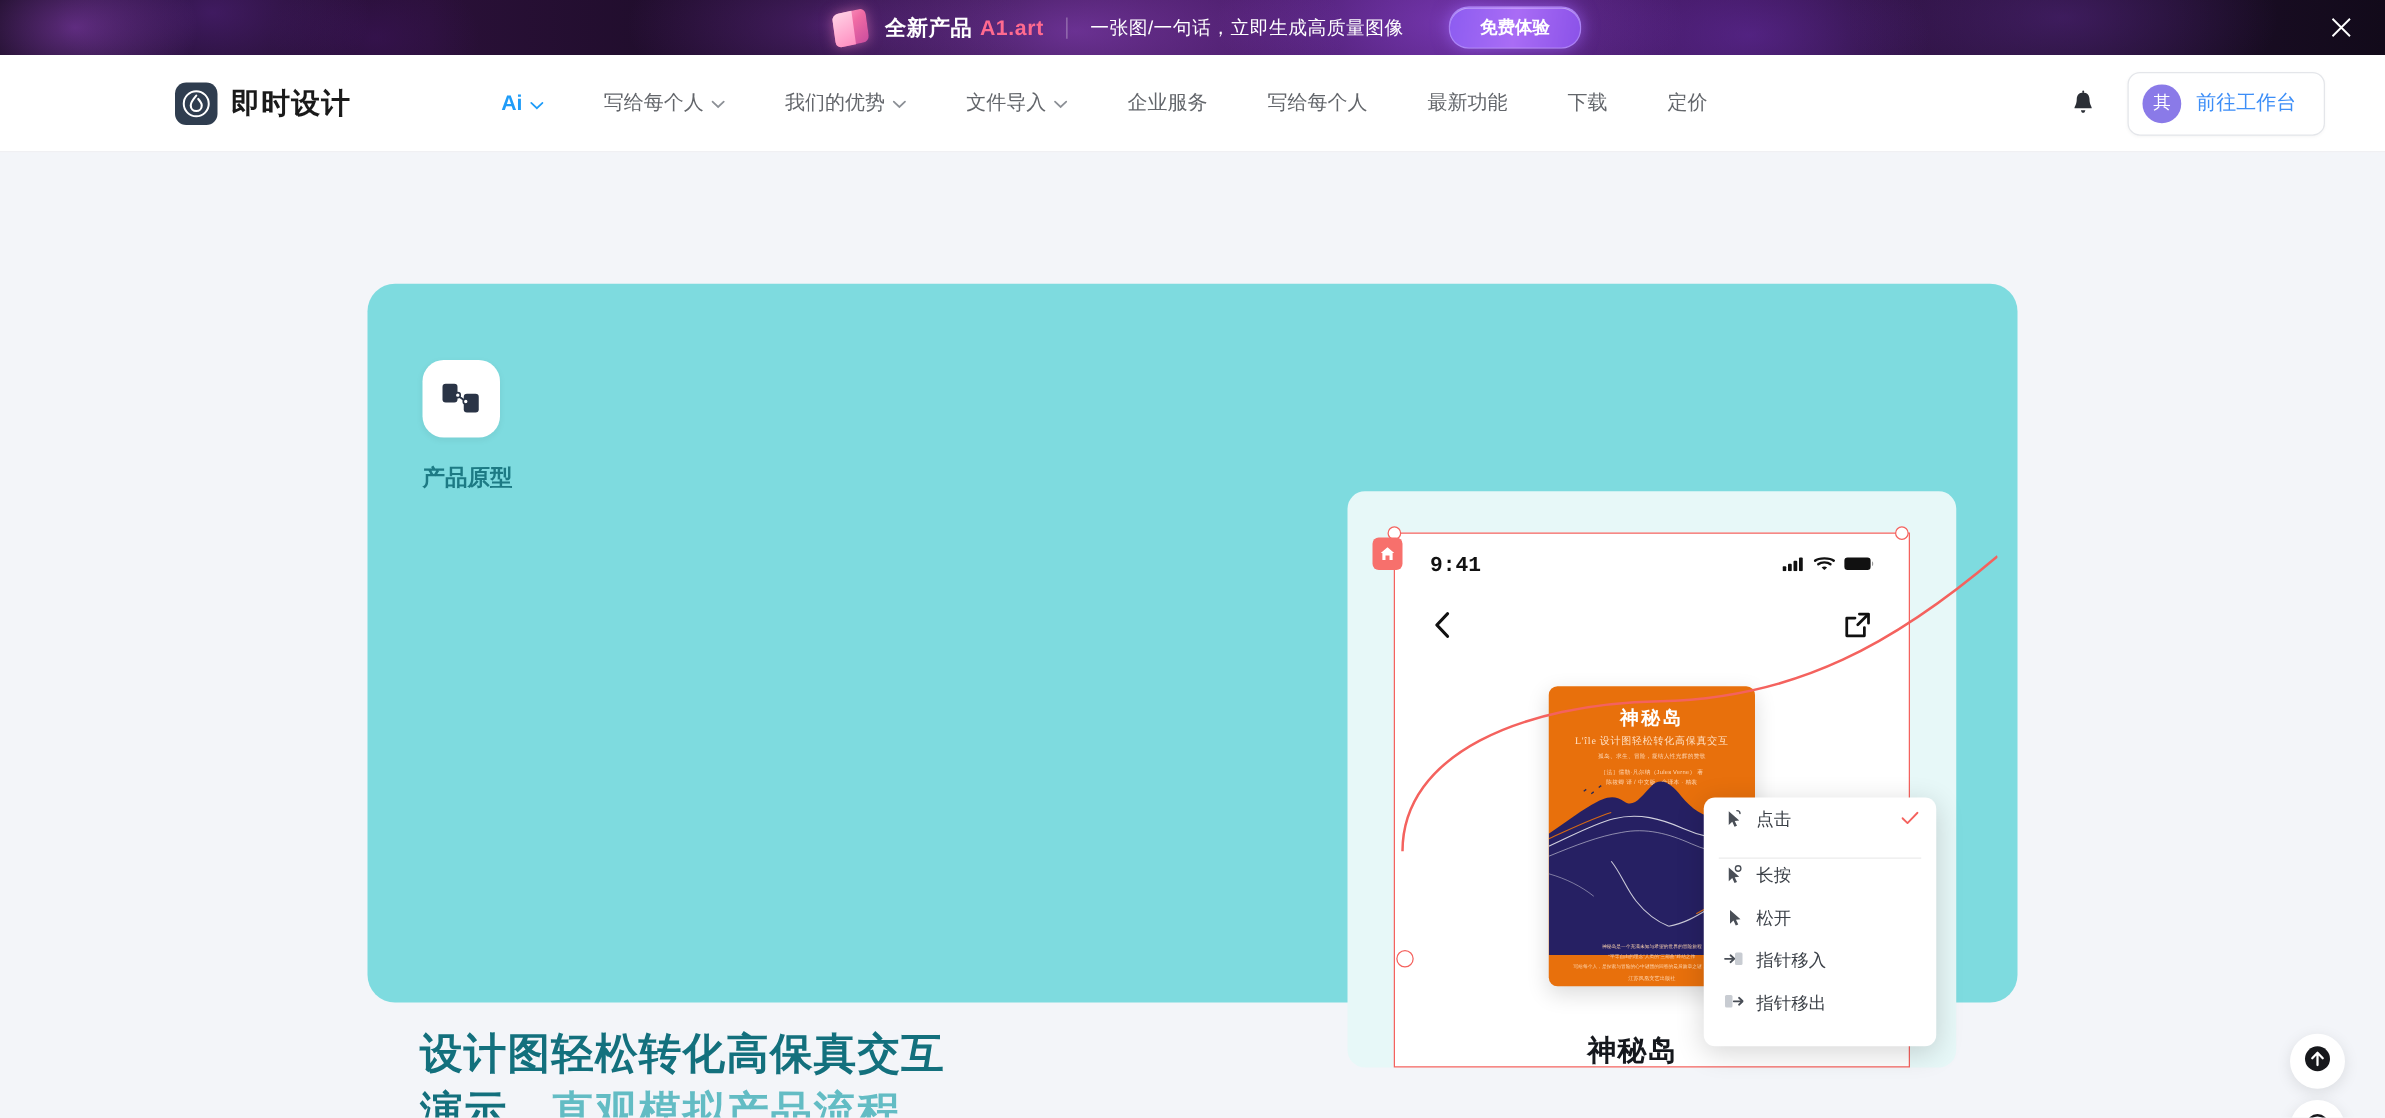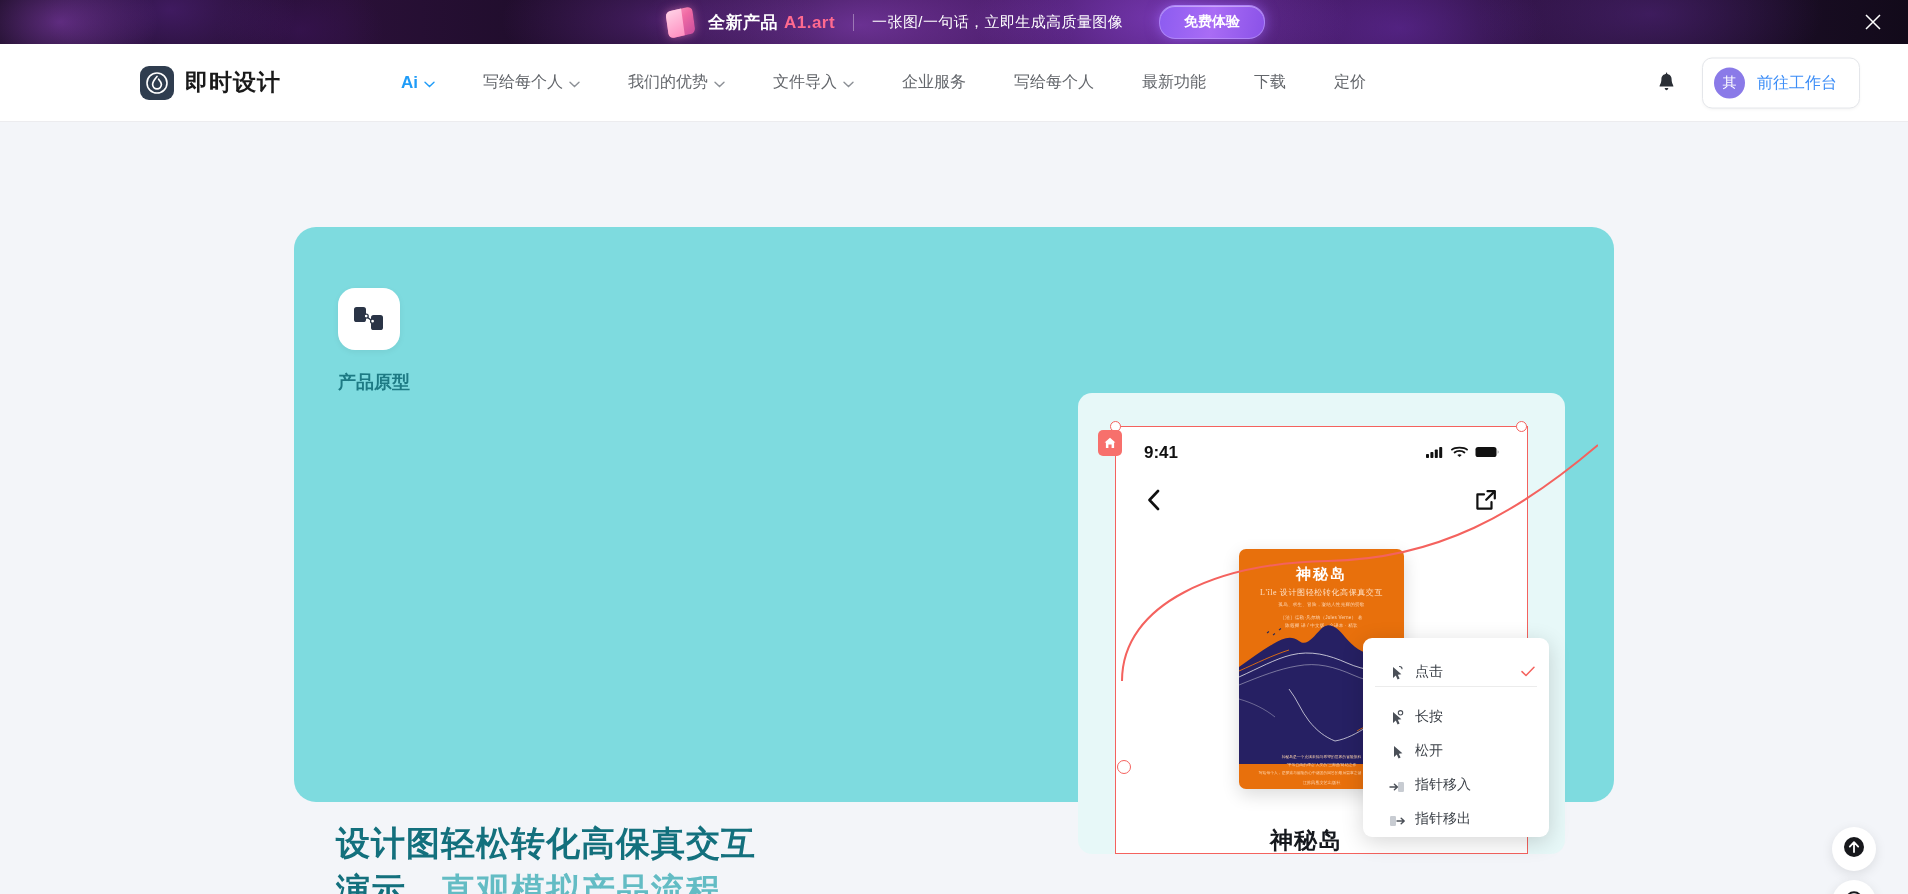--- a/index.html
+++ b/index.html
@@ -164,20 +164,21 @@
     position: absolute; left: 1115px; top: 304px;
     width: 413px; height: 428px;
     background: #ffffff;
     border: 1.6px solid #f4625e;
     overflow: hidden;
   }
   .phone-status {
     position: absolute; left: 0; top: 0; width: 100%; height: 52px;
     display: flex; align-items: center; justify-content: space-between;
     padding: 0 28px;
+    font-family: Liberation Mono, monospace;
   }
   .status-time { font-size: 17px; font-weight: bold; color: #111; }
   .status-icons { display: flex; align-items: center; gap: 7px; }
 
   .phone-navrow {
     position: absolute; left: 0; top: 52px; width: 100%; height: 46px;
     display: flex; align-items: center; justify-content: space-between;
     padding: 0 30px;
   }
 
@@ -228,22 +229,22 @@
 
   
   .dropdown {
     position: absolute; left: 1363px; top: 516px;
     width: 186px;
     background: #fff; border-radius: 9px;
     box-shadow: 0 5px 22px rgba(0,0,0,.16);
     padding: 9px 0; z-index: 40;
   }
   .dd-item {
-    display: flex; align-items: flex-end;
-    height: 34px; padding: 0 24px; cursor: pointer; position: relative;
+    display: flex; align-items: flex-start;
+    height: 34px; padding: 0 14px; cursor: pointer; position: relative;
   }
   .dd-icon { width: 20px; display:flex; align-items:center; justify-content:center; }
   .dd-label { font-size: 14px; color: #3c4148; margin-left: 8px; }
   .dd-check { position: absolute; right: 14px; }
   .dd-divider { height: 1px; background: #ececec; margin: 5px 12px; }
 
   
   .fab {
     position: absolute; right: 32px;
     width: 44px; height: 44px; border-radius: 50%;

